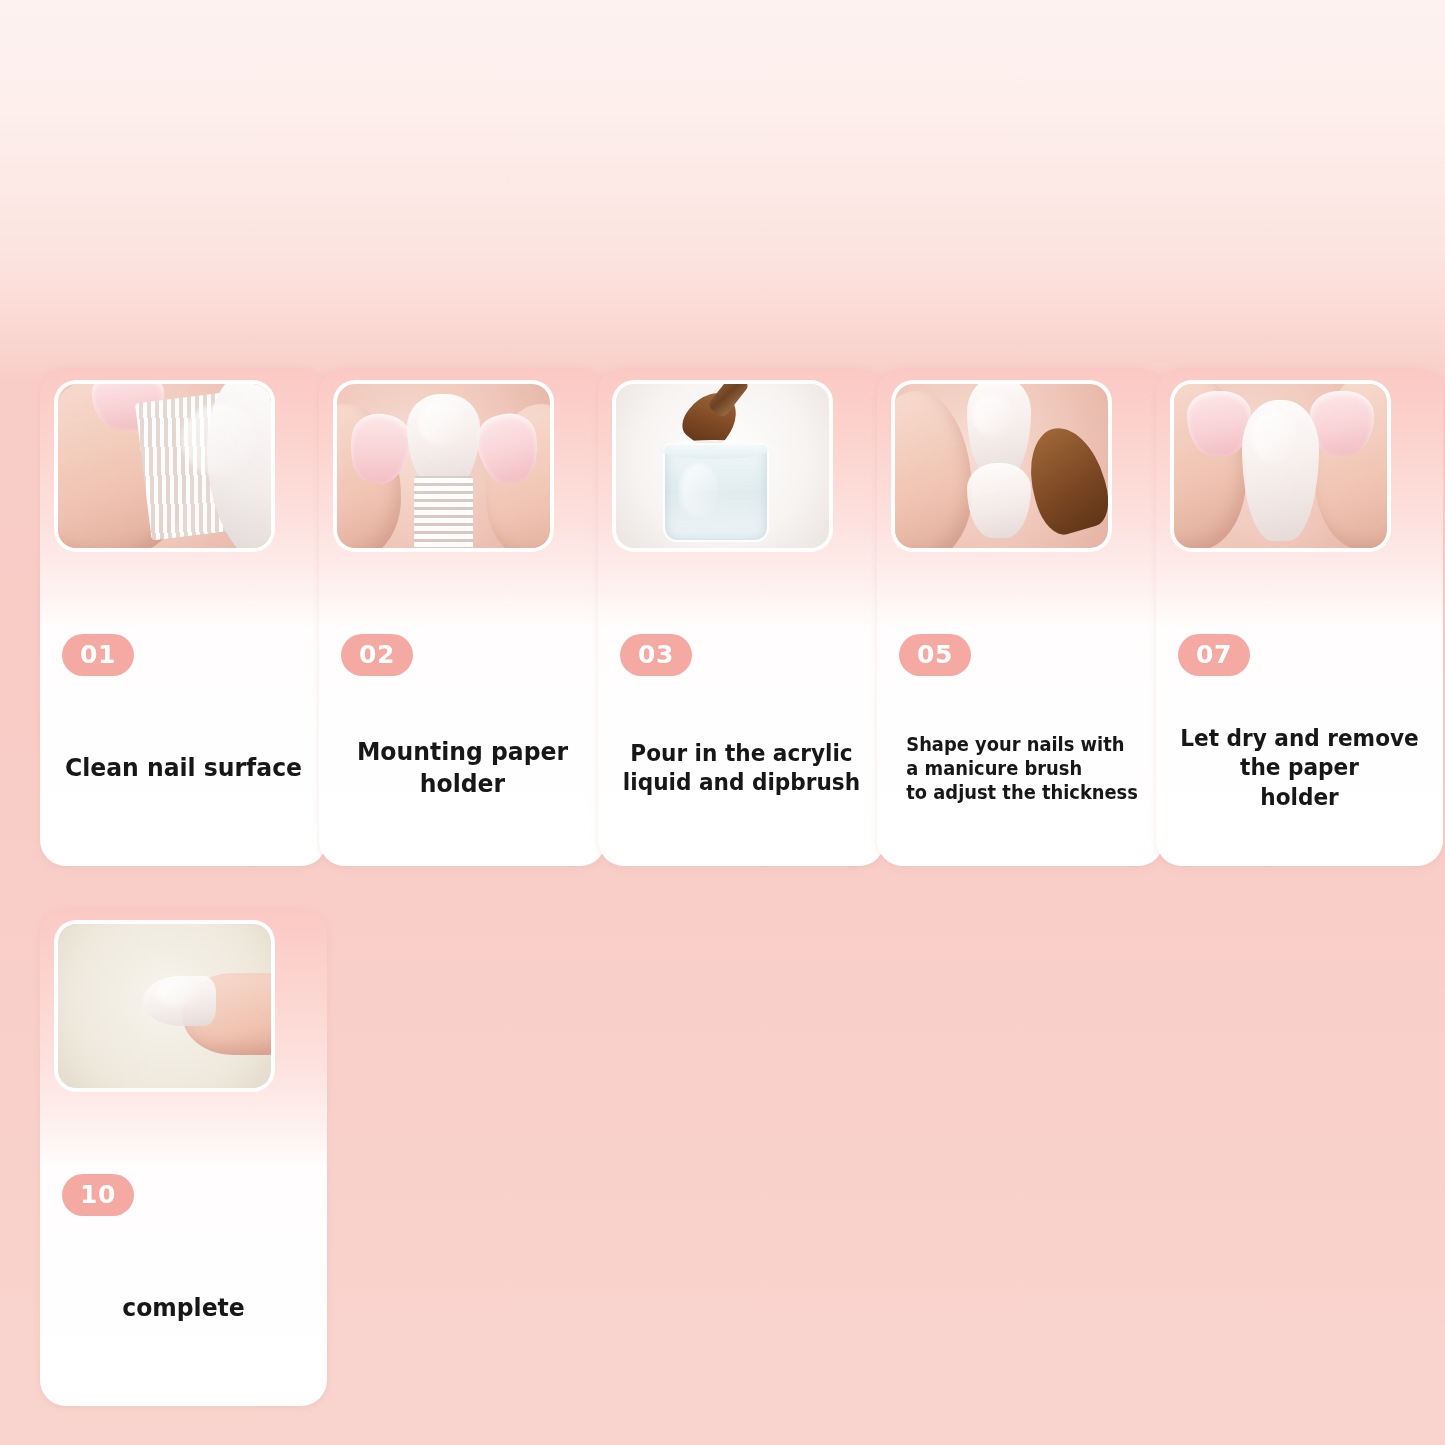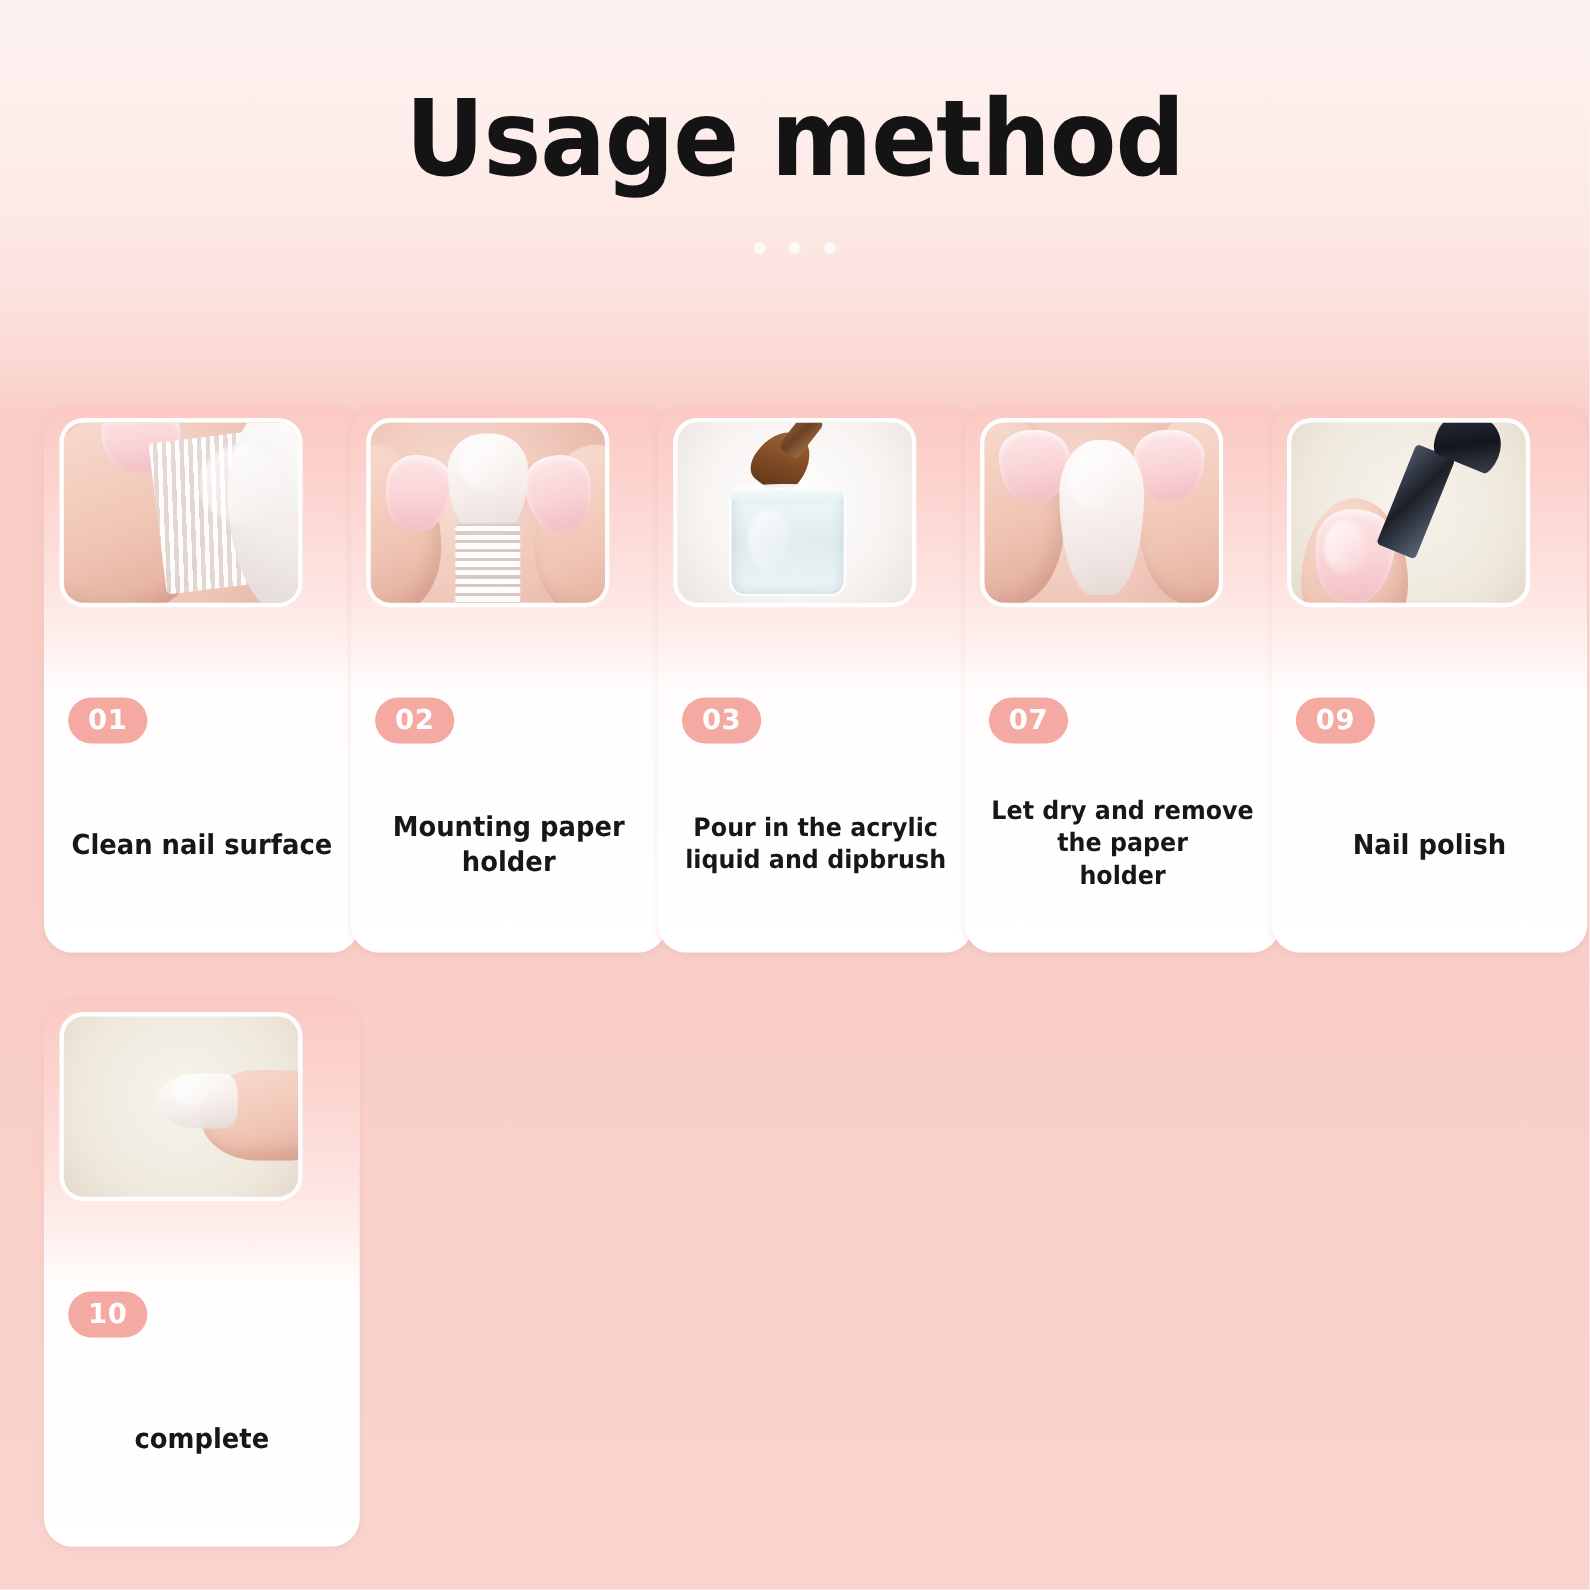--- a/index.html
+++ b/index.html
@@ -259,28 +259,20 @@
     border-radius: 8px;
     background: linear-gradient(150deg, rgba(255,255,255,0.95), rgba(232,228,226,0.88));
     border: 1px solid rgba(255,255,255,0.9);
   }
 </style>
 </head>
 <body>
 
 <div class="page">
 
-  <div class="header">
-    <h1 class="title">Usage method</h1>
-    <div class="dots">
-      <span class="dot"></span>
-      <span class="dot"></span>
-      <span class="dot"></span>
-    </div>
-  </div>
 
   <div class="grid">
 
     <div class="card">
       <div class="thumb">
         <div class="thumb-art bg-skin">
           <div class="finger" style="left:-14%;top:-6%;width:74%;height:112%;"></div>
           <div class="nail" style="left:16%;top:-8%;width:34%;height:36%;"></div>
           <div class="bristles" style="left:40%;top:8%;width:46%;height:84%;transform:rotate(-7deg);"></div>
           <div style="position:absolute;left:70%;top:-8%;width:48%;height:118%;background:linear-gradient(200deg,#ffffff 0%,#f2ecea 60%,#ded6d3 100%);border-radius:40% 0 0 60%;"></div>
@@ -317,53 +309,55 @@
           <div style="position:absolute;left:20%;top:34%;width:52%;height:12%;border-radius:50%;background:linear-gradient(180deg,rgba(255,255,255,0.95),rgba(222,236,240,0.7));"></div>
           <div class="gloss" style="left:30%;top:48%;width:18%;height:34%;"></div>
         </div>
       </div>
       <div class="badge">03</div>
       <div class="caption size-md">Pour in the acrylic
 liquid and dipbrush</div>
     </div>
 
 
+    <div class="card">
+      <div class="thumb">
+        <div class="thumb-art bg-skin">
+          <div class="finger" style="left:-16%;top:4%;width:52%;height:104%;"></div>
+          <div class="nail-clear" style="left:34%;top:-4%;width:30%;height:62%;"></div>
+          <div class="nail-clear" style="left:34%;top:48%;width:30%;height:46%;"></div>
+          <div class="brush-tip" style="right:2%;top:26%;width:34%;height:64%;transform:rotate(-16deg);"></div>
+          <div class="gloss" style="left:36%;top:6%;width:20%;height:26%;"></div>
+        </div>
+      </div>
+      <div class="badge">05</div>
+      <div class="caption size-sm align-left">Shape your nails with
+a manicure brush
+to adjust the thickness</div>
+    </div>
 
 
     <div class="card">
       <div class="thumb">
         <div class="thumb-art bg-skin">
           <div class="finger" style="left:-20%;top:-8%;width:54%;height:110%;"></div>
           <div class="finger" style="right:-20%;top:-8%;width:54%;height:110%;"></div>
           <div class="nail" style="left:6%;top:4%;width:30%;height:40%;"></div>
           <div class="nail" style="right:6%;top:4%;width:30%;height:40%;"></div>
           <div class="nail-clear" style="left:32%;top:10%;width:36%;height:86%;"></div>
           <div class="gloss" style="left:36%;top:16%;width:22%;height:32%;"></div>
         </div>
       </div>
       <div class="badge">07</div>
       <div class="caption size-md">Let dry and remove
 the paper
 holder</div>
     </div>
 
 
-    <div class="card">
-      <div class="thumb">
-        <div class="thumb-art bg-cream">
-          <div class="finger" style="left:4%;top:42%;width:46%;height:80%;"></div>
-          <div class="nail" style="left:10%;top:48%;width:34%;height:52%;transform:rotate(8deg);"></div>
-          <div class="polish-cap" style="left:44%;top:14%;width:18%;height:60%;transform:rotate(22deg);"></div>
-          <div class="polish-brush" style="left:62%;top:-4%;width:28%;height:28%;transform:rotate(22deg);"></div>
-          <div class="gloss" style="left:14%;top:54%;width:18%;height:30%;"></div>
-        </div>
-      </div>
-      <div class="badge">09</div>
-      <div class="caption size-lg">Nail polish</div>
-    </div>
 
     <div class="card">
       <div class="thumb">
         <div class="thumb-art bg-cream">
           <div class="finger" style="right:-16%;top:30%;width:58%;height:50%;border-radius:50% 40% 40% 50% / 60% 50% 50% 60%;"></div>
           <div class="nail-clear" style="left:40%;top:32%;width:34%;height:30%;border-radius:60% 20% 20% 60% / 60% 40% 40% 60%;"></div>
           <div class="gloss" style="left:46%;top:34%;width:22%;height:16%;"></div>
         </div>
       </div>
       <div class="badge">10</div>

